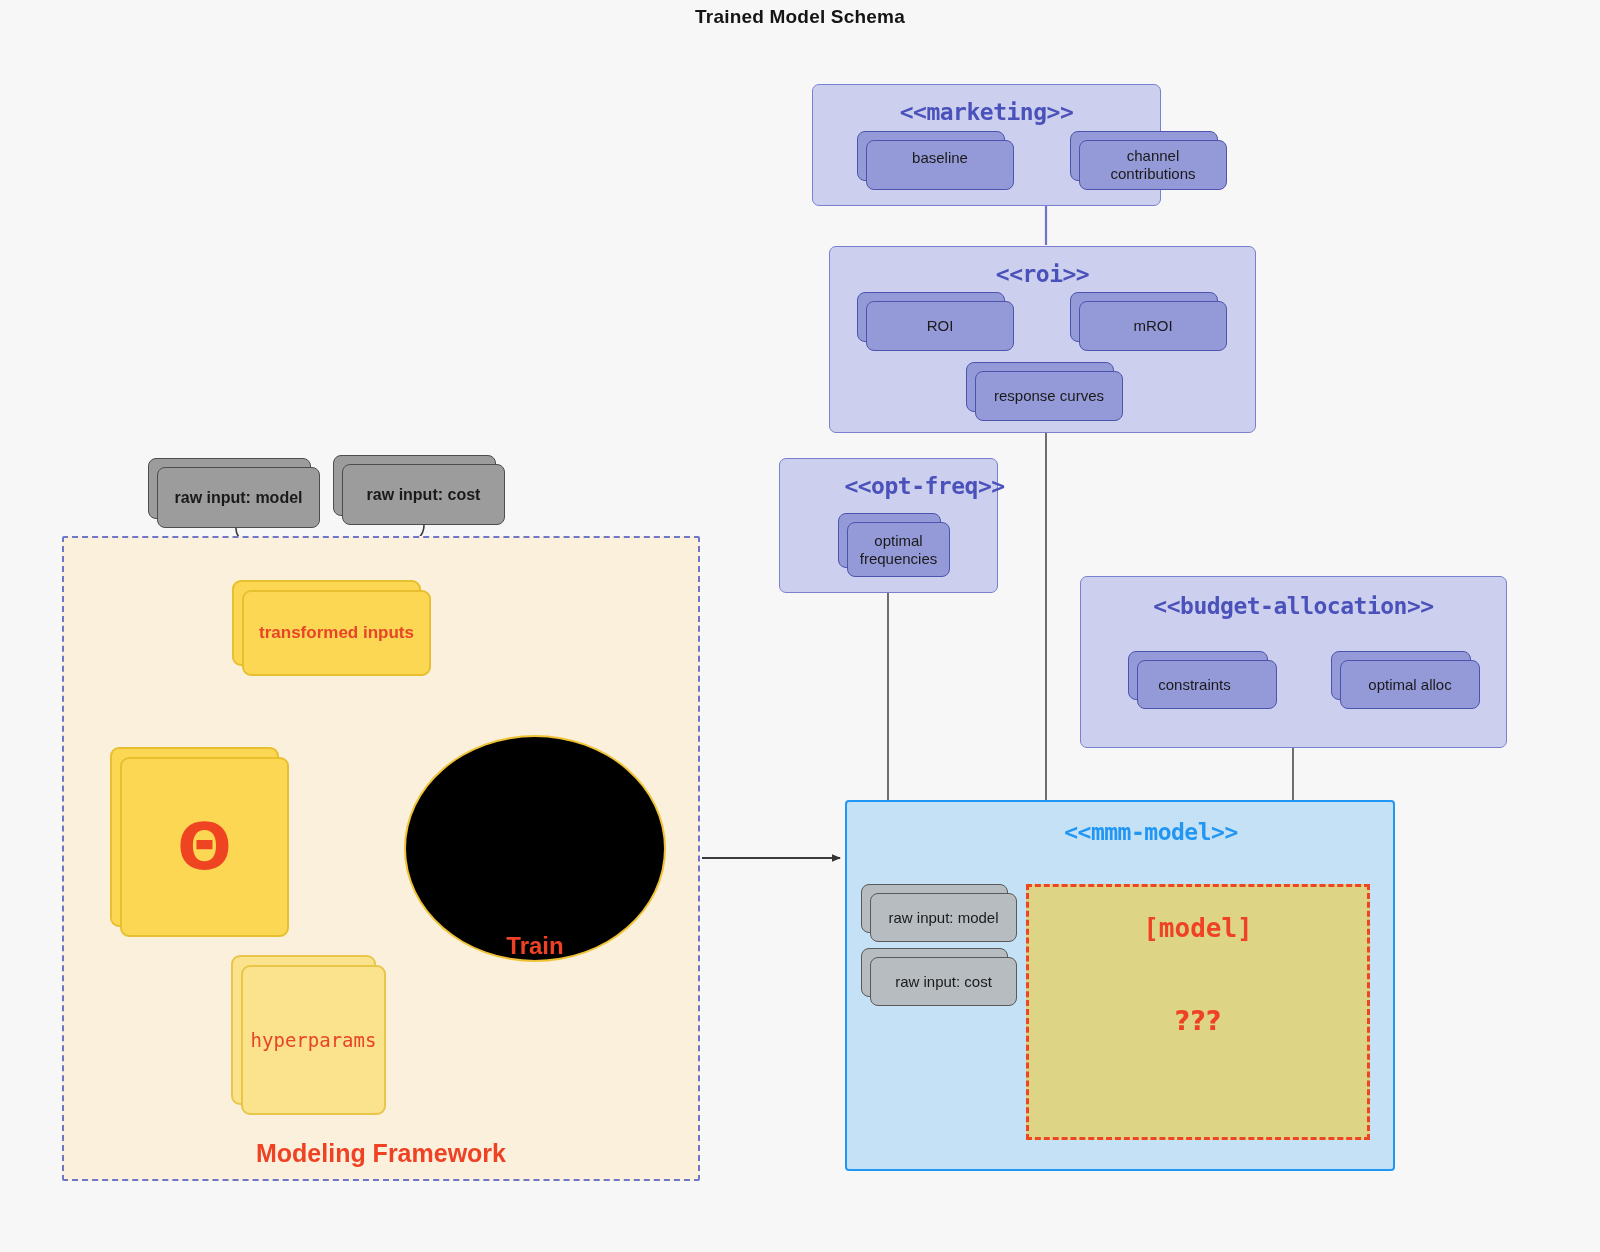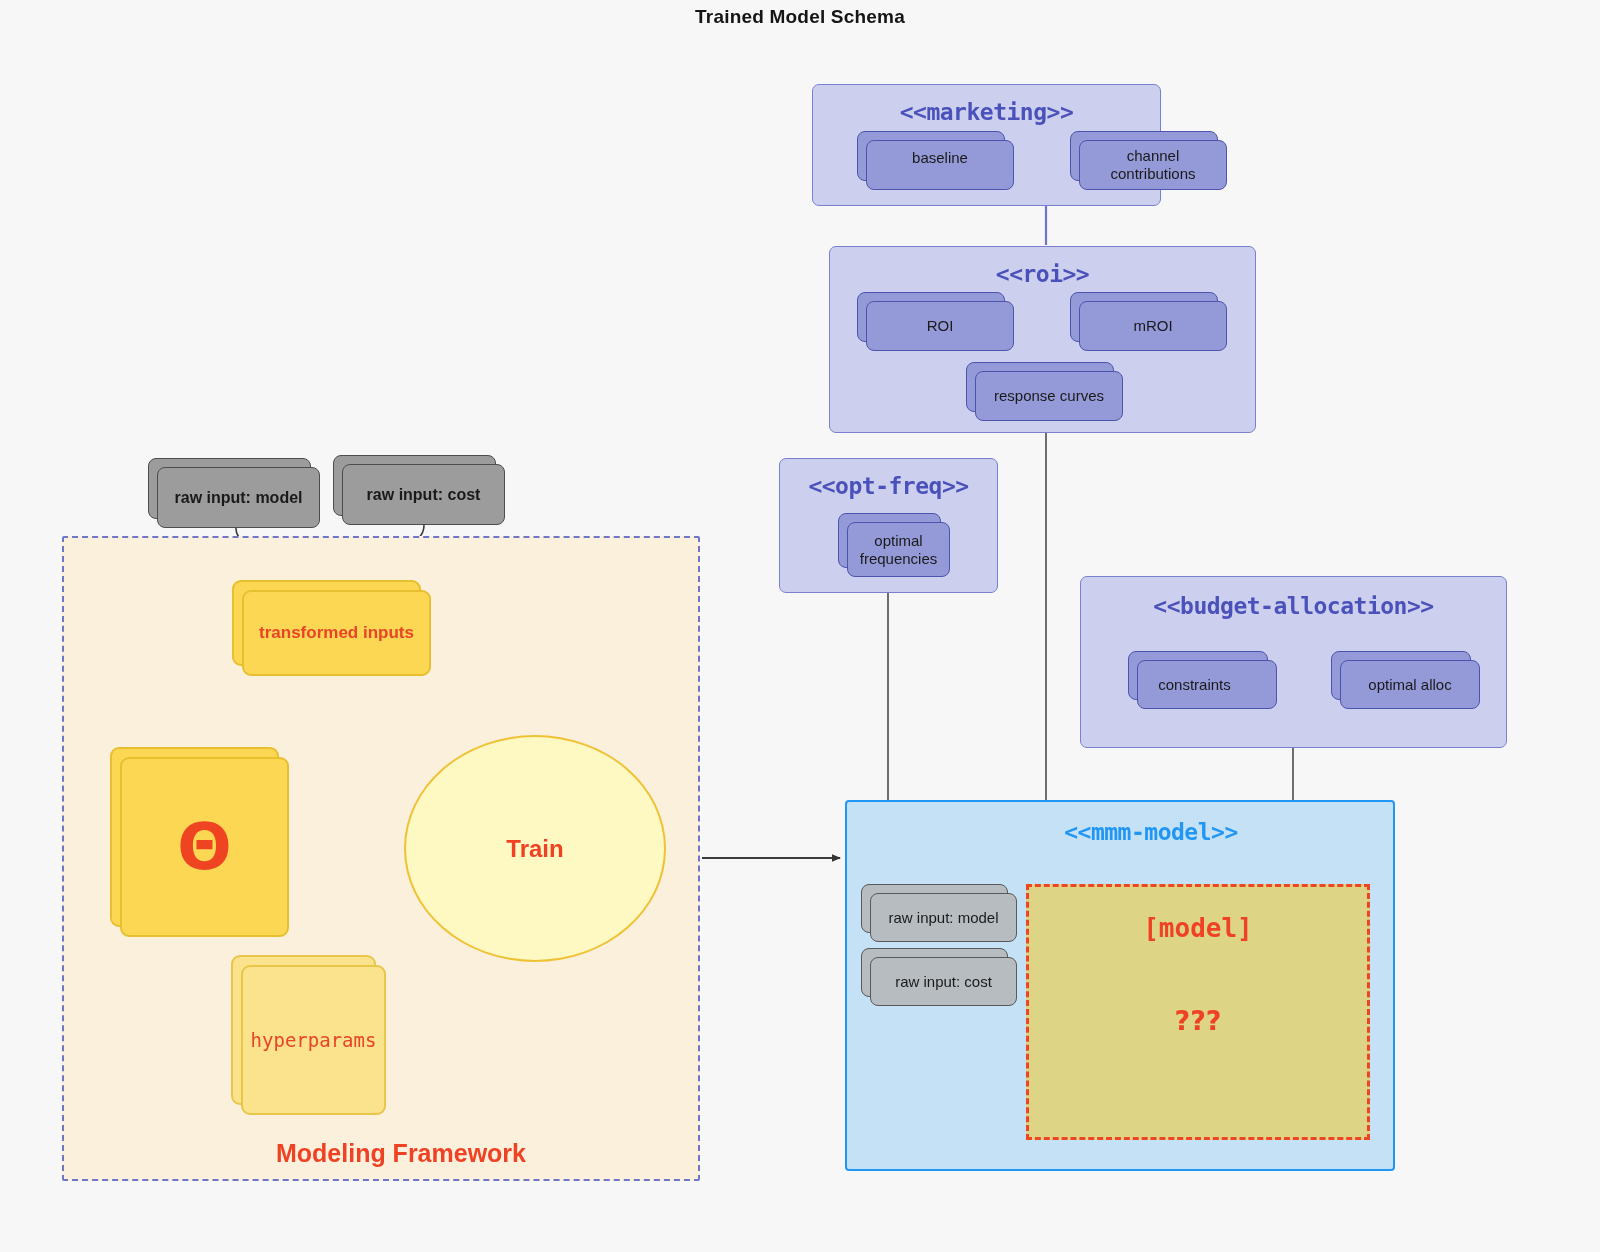--- a/index.html
+++ b/index.html
@@ -161,31 +161,30 @@
     border-radius: 2px;
   }
   .framework-label {
     position: absolute;
     left: 0;
     width: 100%;
     text-align: center;
     font-size: 25px;
     font-weight: bold;
     color: #ef4224;
-    margin-left: 20px;
   }
 
   
   .ellipse {
     position: absolute;
-    background: #fef9c3;
+    background: #000000;
     border: 2px solid #efc236;
     border-radius: 50%;
     display: flex;
-    align-items: center;
+    align-items: flex-end;
     justify-content: center;
     box-sizing: border-box;
   }
   .ellipse .label {
     font-size: 24px;
     font-weight: bold;
     color: #ef4224;
   }
 
   
@@ -335,21 +334,21 @@
       <div class="layer front" style="width:148px; height:50px;"></div>
       <div class="label" style="left:9px; top:9px; width:148px; height:50px;">mROI</div>
     </div>
     <div class="stack purple" style="left:966px; top:362px; width:157px; height:59px;">
       <div class="layer back" style="width:148px; height:50px;"></div>
       <div class="layer front" style="width:148px; height:50px;"></div>
       <div class="label" style="left:9px; top:9px; width:148px; height:50px;">response curves</div>
     </div>
 
     <div class="pkg" style="left:779px; top:458px; width:219px; height:135px;">
-      <div class="pkg-title" style="top:14px;">&lt;&lt;opt-freq&gt;&gt;</div>
+      <div class="pkg-title" style="top:14px;padding-left:36px;">&lt;&lt;opt-freq&gt;&gt;</div>
     </div>
     <div class="stack purple" style="left:838px; top:513px; width:112px; height:64px;">
       <div class="layer back" style="width:103px; height:55px;"></div>
       <div class="layer front" style="width:103px; height:55px;"></div>
       <div class="label" style="left:9px; top:9px; width:103px; height:55px; flex-direction:column;">
         <span>optimal</span>
         <span>frequencies</span>
       </div>
     </div>
 

